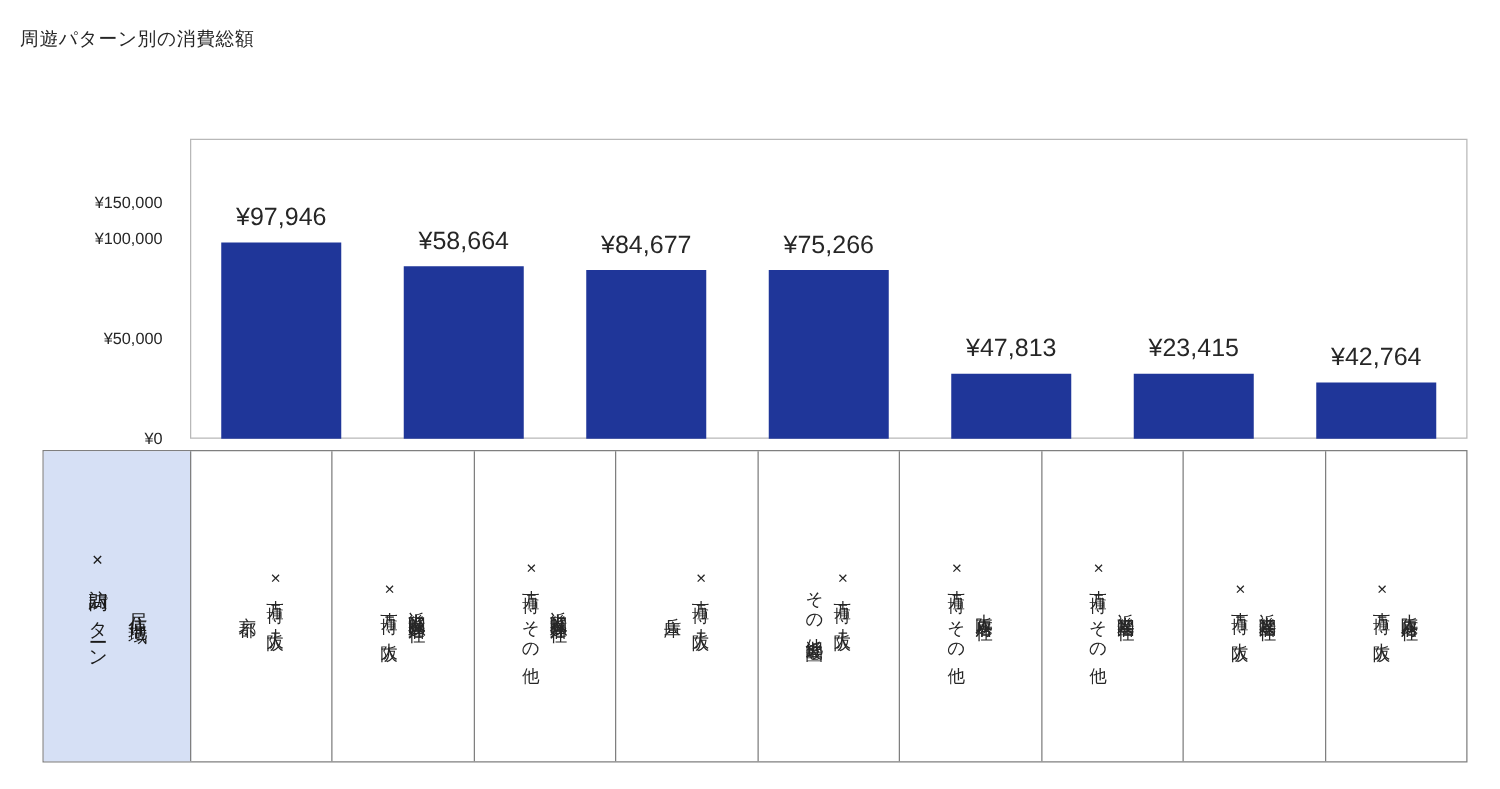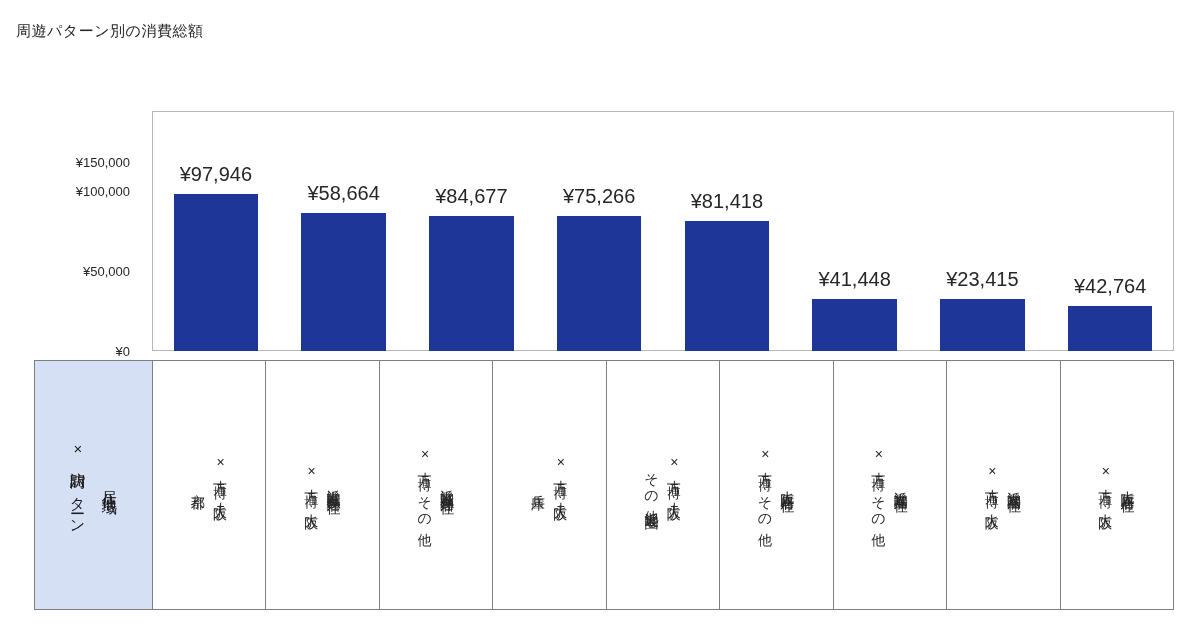--- a/index.html
+++ b/index.html
@@ -167,26 +167,22 @@
       </div>
       <div class="bar-slot">
         <div class="bar" style="height: 135.483px; background: rgb(31, 54, 153);"></div>
         <div class="bar-label" style="bottom: 143.483px;">¥84,677</div>
       </div>
       <div class="bar-slot">
         <div class="bar" style="height: 134.954px; background: rgb(31, 54, 153);"></div>
         <div class="bar-label" style="bottom: 142.954px;">¥75,266</div>
       </div>
       <div class="bar-slot">
-        <div class="bar" style="height: 130.269px; background: rgb(31, 54, 153);"></div>
-        <div class="bar-label" style="bottom: 138.269px;">¥81,418</div>
-      </div>
-      <div class="bar-slot">
         <div class="bar" style="height: 51.8048px; background: rgb(31, 54, 153);"></div>
-        <div class="bar-label" style="bottom: 59.8048px;">¥41,448</div>
+        <div class="bar-label" style="bottom: 59.8048px;">¥47,813</div>
       </div>
       <div class="bar-slot">
         <div class="bar" style="height: 51.7936px; background: rgb(31, 54, 153);"></div>
         <div class="bar-label" style="bottom: 59.7936px;">¥23,415</div>
       </div>
       <div class="bar-slot">
         <div class="bar" style="height: 45.3696px; background: rgb(31, 54, 153);"></div>
         <div class="bar-label" style="bottom: 53.3696px;">¥42,764</div>
       </div>
     </div>

